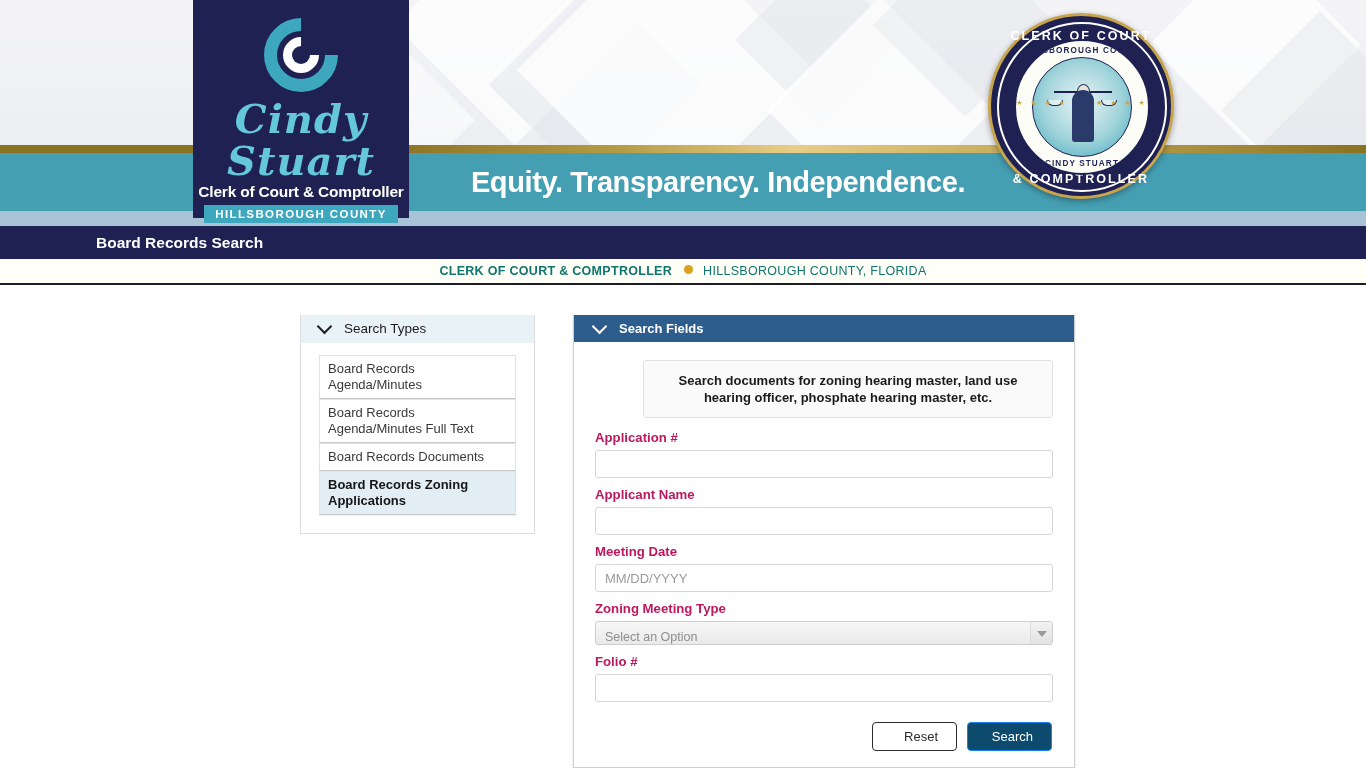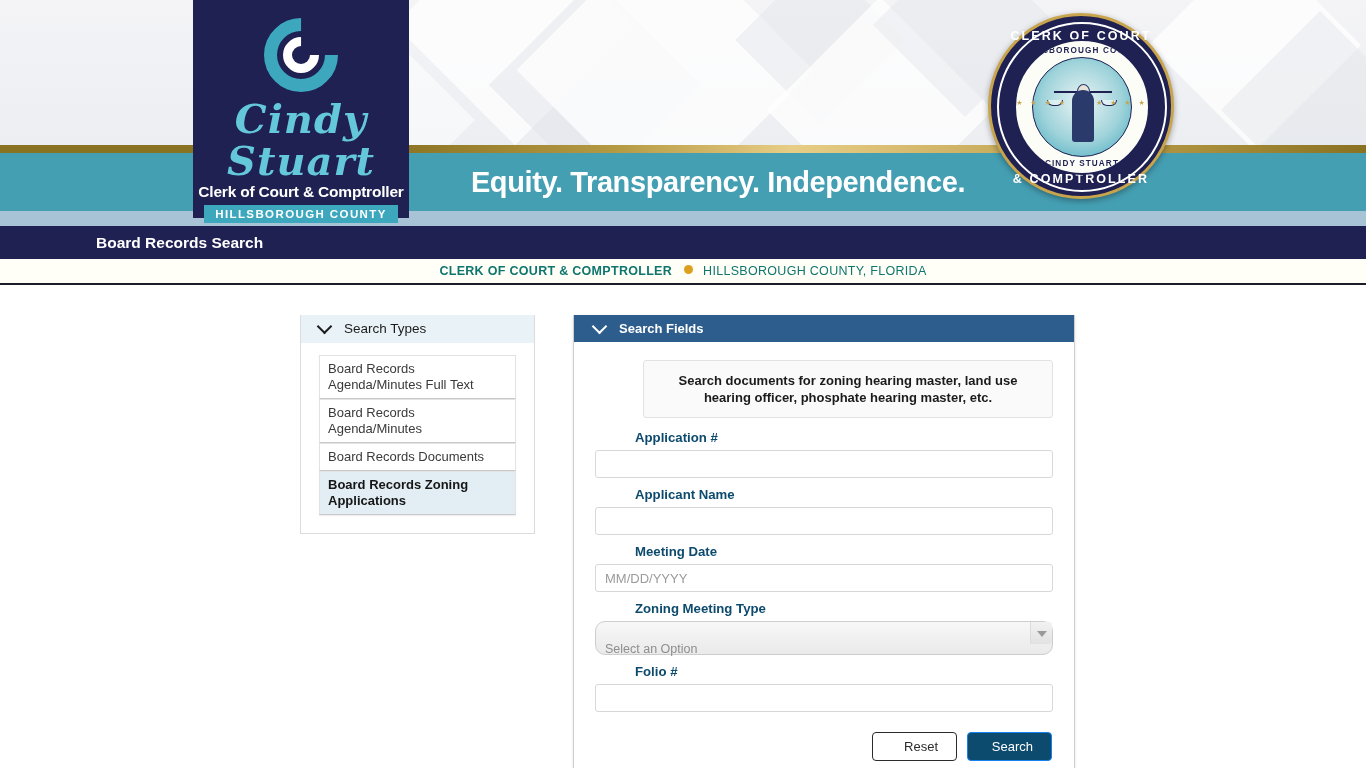--- a/index.html
+++ b/index.html
@@ -328,24 +328,23 @@
     font-weight: bold;
     color: #1b1b1b;
     line-height: 17px;
     margin-bottom: 12px;
     margin-left: 48px;
   }
 
   .field-label {
     font-size: 13.2px;
     font-weight: bold;
-    color: #0c4a6e;
+    color: #be185d;
     margin-bottom: 5px;
     margin-top: 9px;
-    margin-left: 40px;
   }
   .field-label.first { margin-top: 0; }
   .txt-input {
     width: 100%;
     height: 28px;
     border: 1px solid #d7d7d7;
     border-radius: 3px;
     background: #ffffff;
     font-size: 13px;
     color: #333333;
@@ -353,25 +352,25 @@
     outline: none;
     font-family: "Liberation Sans", sans-serif;
   }
   .txt-input::placeholder { color: #9b9b9b; }
 
   .select-wrap { position: relative; width: 458px; }
   .sel-input {
     width: 458px;
     height: 24px;
     border: 1px solid #cdcdcd;
-    border-radius: 10px;
+    border-radius: 3px;
     background: linear-gradient(180deg, #f7f7f7 0%, #eaeaea 100%);
     font-size: 12.5px;
     color: #8e8e8e;
-    padding: 16px 9px;
+    padding: 4px 9px;
     line-height: 22px;
     cursor: pointer;
   }
   .sel-arrow {
     position: absolute;
     right: 1px; top: 1px;
     width: 22px; height: 22px;
     background: linear-gradient(180deg, #f2f2f2 0%, #e2e2e2 100%);
     border-left: 1px solid #dcdcdc;
     border-radius: 0 3px 3px 0;
@@ -477,22 +476,22 @@
   </div>
 </div>
 
 <div class="content">
 
   <div class="panel-left">
     <div class="panel-left-head">
       <span class="chev"></span><span>Search Types</span>
     </div>
     <div class="types-list">
+      <div class="type-item">Board Records Agenda/Minutes</div>
       <div class="type-item">Board Records Agenda/Minutes Full Text</div>
-      <div class="type-item">Board Records Agenda/Minutes</div>
       <div class="type-item">Board Records Documents</div>
       <div class="type-item selected">Board Records Zoning Applications</div>
     </div>
   </div>
 
   <div class="panel-right">
     <div class="panel-right-head">
       <span class="chev"></span><span>Search Fields</span>
     </div>
     <div class="fields-body">

